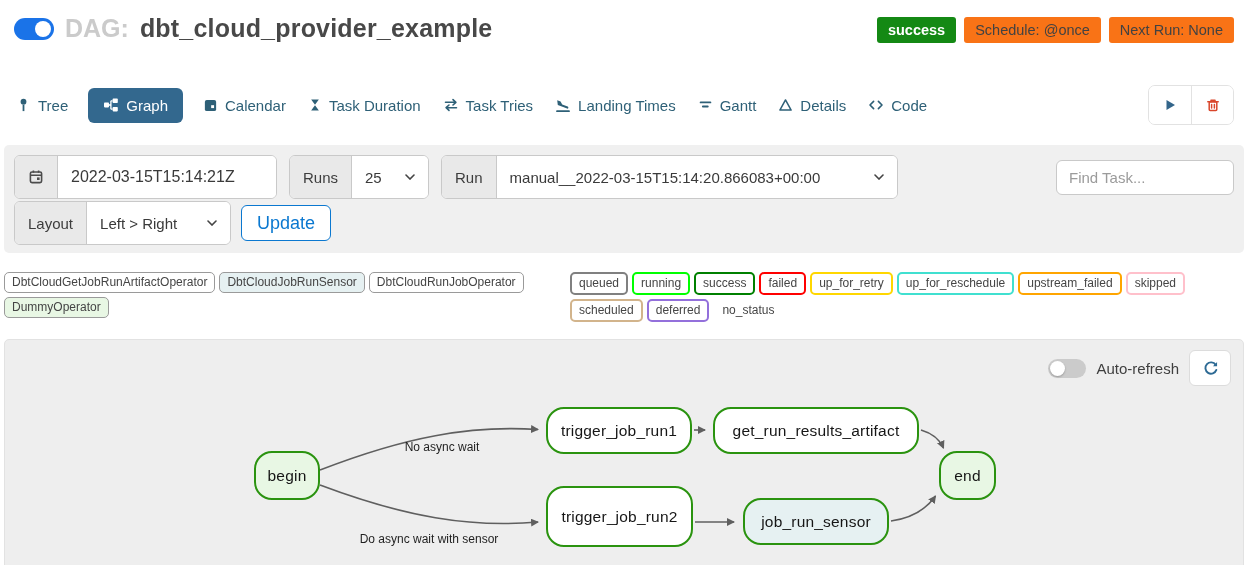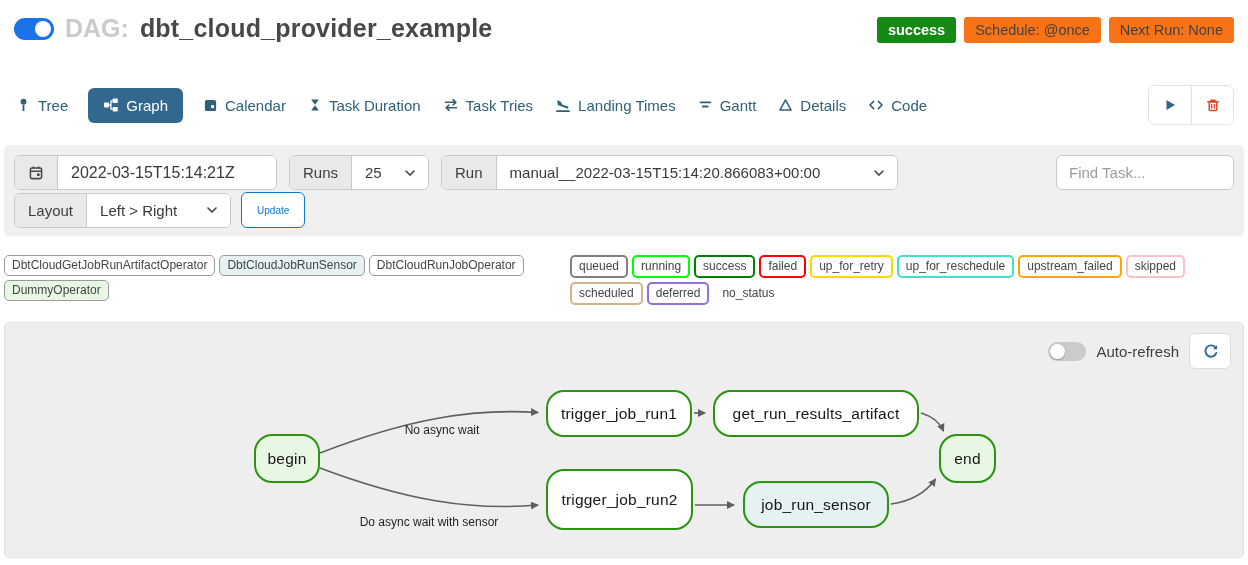--- a/index.html
+++ b/index.html
@@ -28,30 +28,30 @@
   .tab.active { color:#fff; padding:9px 15px; }
   .tab .ticon { display:flex; align-items:center; }
   .tab-actions { margin-left:auto; display:flex; border:1px solid #e2e2e2; border-radius:7px; overflow:hidden; background:#fff; }
   .action-btn { width:42px; height:38px; display:flex; align-items:center; justify-content:center; background:#fff; border:none; cursor:pointer; }
   .action-btn + .action-btn { border-left:1px solid #e2e2e2; }
 
   
   .filter-panel { margin:20px 4px 0 4px; background:#f0f0f0; border-radius:5px; padding:10px 10px 8px 10px; }
   .filter-row { display:flex; align-items:center; }
   .filter-row + .filter-row { margin-top:2px; }
-  .input-group { display:flex; align-items:stretch; height:35px; border:1px solid #c9c9c9; border-radius:6px; overflow:hidden; background:#fff; }
+  .input-group { display:flex; align-items:stretch; height:44px; border:1px solid #c9c9c9; border-radius:6px; overflow:hidden; background:#fff; }
   .input-group + .input-group { margin-left:12px; }
   .ig-addon { display:flex; align-items:center; padding:0 13px; background:#e9e9e9; border-right:1px solid #c9c9c9; font-size:15px; color:#3d3d3d; white-space:nowrap; }
   .ig-field { display:flex; align-items:center; padding:0 13px; background:#fff; font-size:15px; color:#3a3a3a; white-space:nowrap; }
   .ig-input { border:none; outline:none; font:inherit; color:#3a3a3a; background:#fff; padding:0 13px; }
   .select { cursor:pointer; gap:14px; }
   .select .chev { display:flex; align-items:center; margin-left:auto; }
   .find-task { margin-left:auto; width:178px; height:35px; border:1px solid #c9c9c9; border-radius:6px; background:#fff; font:inherit; font-size:15px; padding:0 12px; color:#3a3a3a; outline:none; }
   .find-task::placeholder { color:#9b9b9b; }
-  .update-btn { margin-left:10px; height:36px; padding:0 15px; background:#fff; border:1px solid #0b78d0; border-radius:6px; color:#0b78d0; font:inherit; font-size:10px; cursor:pointer; }
+  .update-btn { margin-left:10px; height:36px; padding:0 15px; background:#fff; border:1px solid #0b78d0; border-radius:6px; color:#0b78d0; font:inherit; font-size:18px; cursor:pointer; }
 
   
   .legend { display:flex; align-items:flex-start; margin:19px 4px 0 4px; }
   .legend-ops { display:flex; flex-wrap:wrap; gap:4px; width:560px; flex:none; }
   .legend-states { display:flex; flex-wrap:wrap; gap:4px; flex:1; min-width:0; margin-left:6px; }
   .pill { font-size:12px; color:#454545; border-radius:5px; padding:2px 7px; white-space:nowrap; line-height:15px; }
   .op-pill { border:1px solid #9a9a9a; }
   .st-pill { border:2px solid; background:#fff; }
 
   

